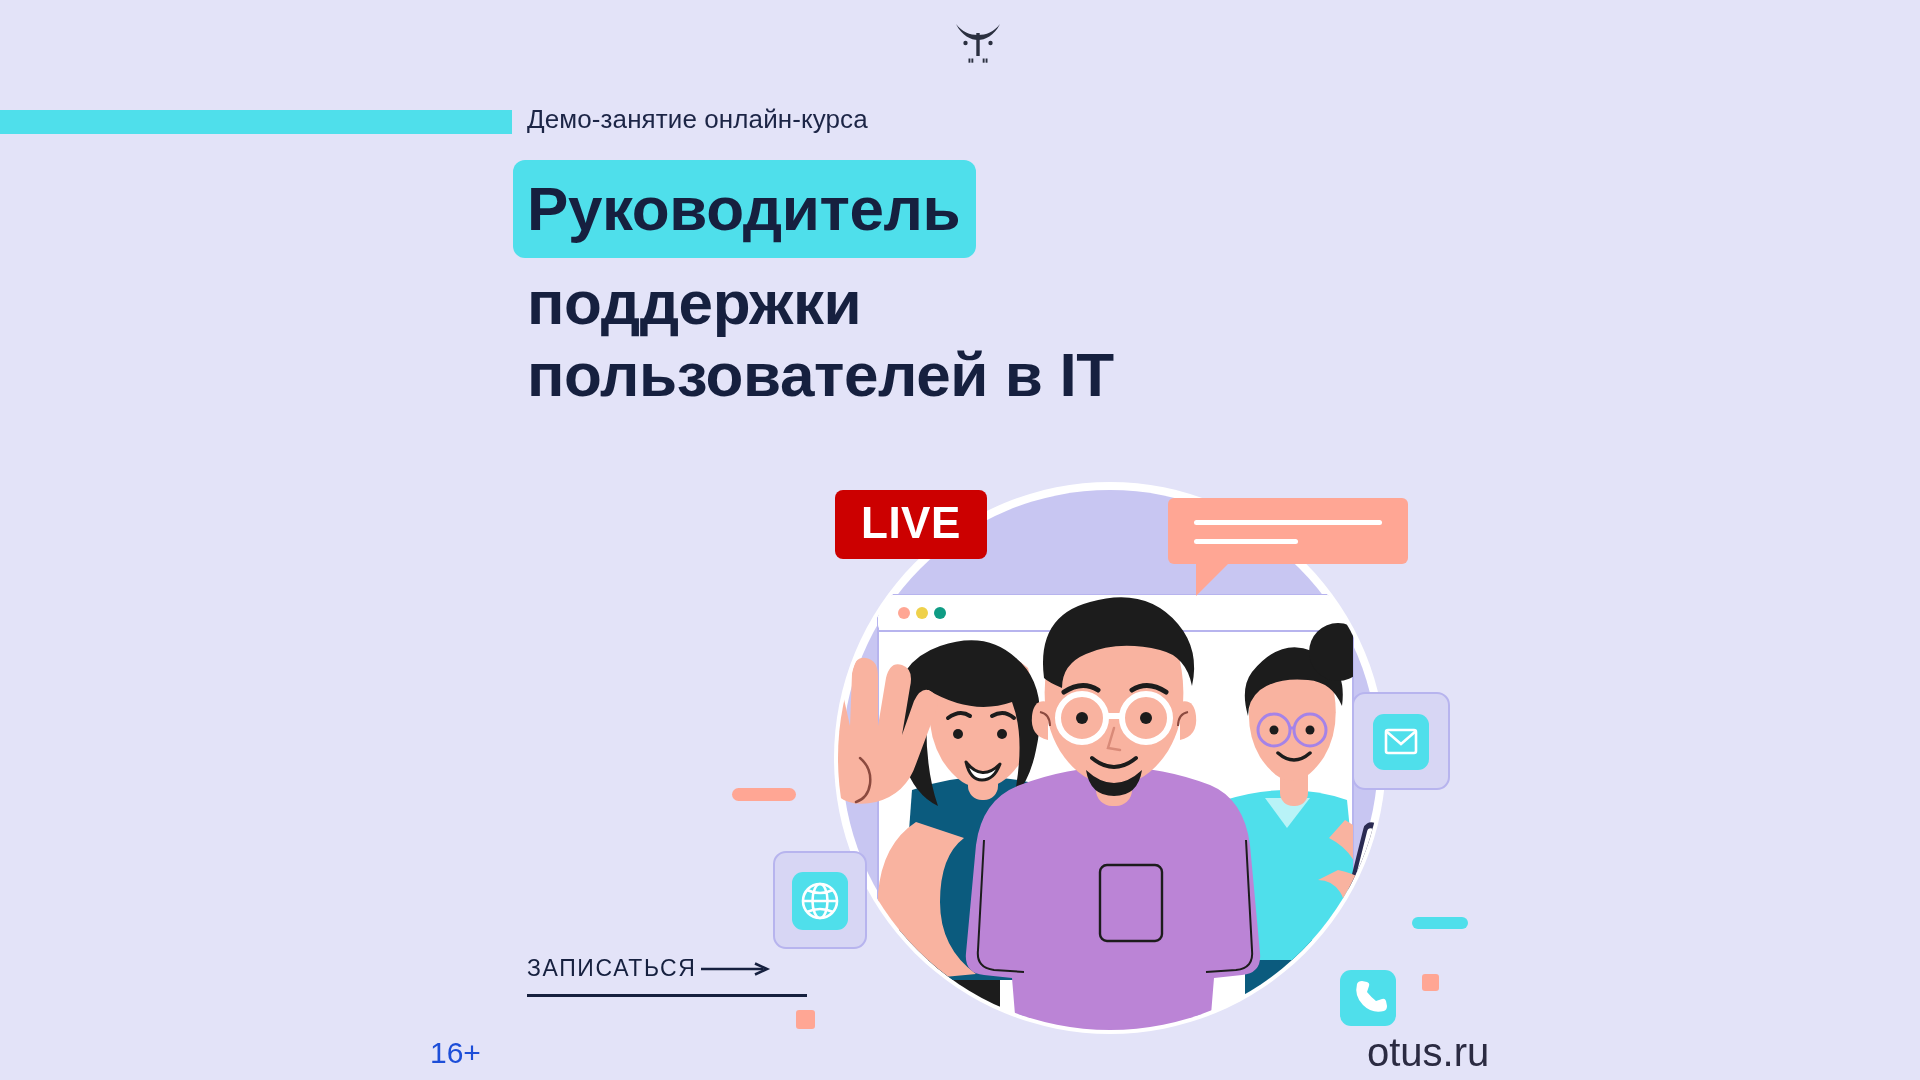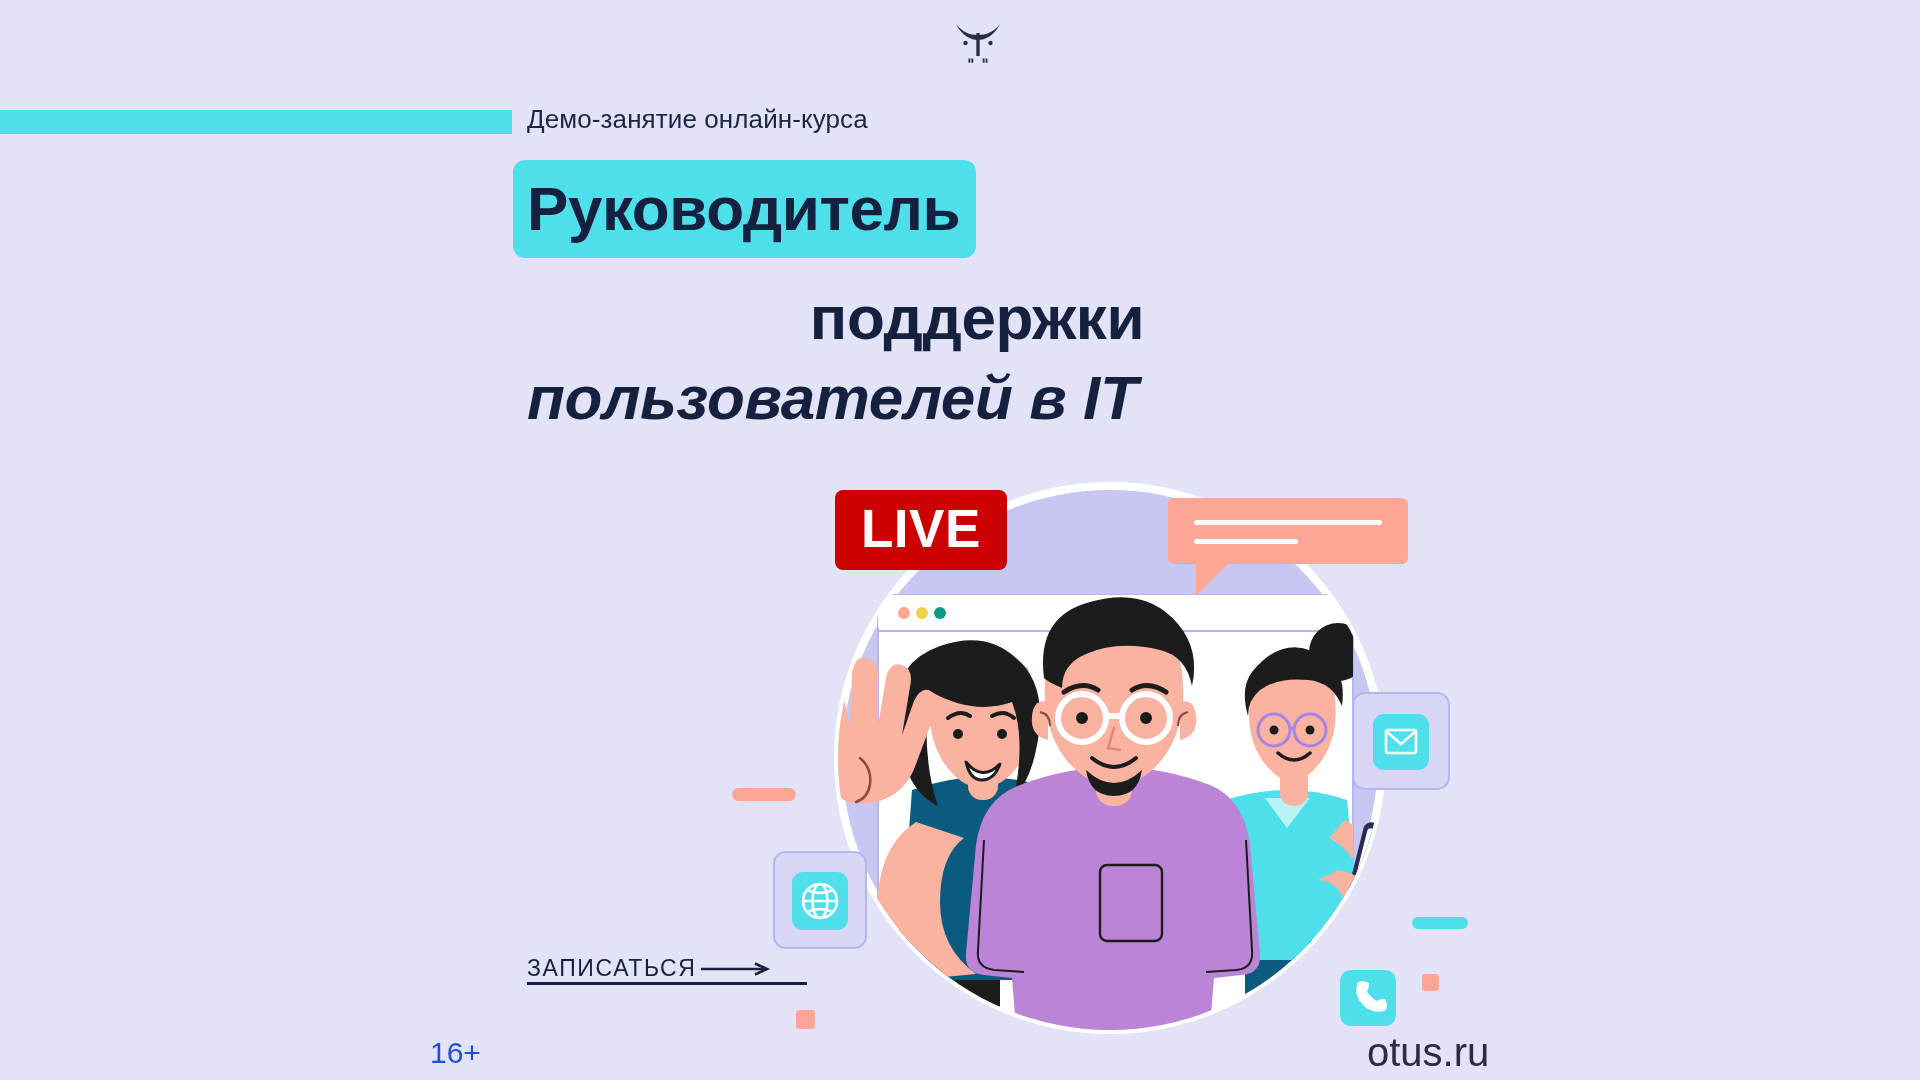--- a/index.html
+++ b/index.html
@@ -26,43 +26,43 @@
 
   
   .headline {
     position:absolute; left:527px; top:160px; width:900px;
   }
   .headline .ln {
     display:block; font-size:62px; font-weight:bold; color:#16203f;
     line-height:1.13; letter-spacing:-.4px; white-space:nowrap;
   }
   .headline .hl { display:inline-block; background:#4fdfeb; padding:14px 16px 14px 14px; margin-left:-14px;border-radius:12px; }
-  .headline .ln.l2 { padding-left:0; margin-top:25px;text-align:center; }
-  .headline .ln.l3 { padding-left:0; margin-top:10px;font-style:italic; }
+  .headline .ln.l2 { padding-left:0; margin-top:10px; }
+  .headline .ln.l3 { padding-left:0; margin-top:2px; }
 
   
   .cta { position:absolute; left:527px; top:955px; width:280px; cursor:pointer; }
-  .cta-row { display:flex; align-items:center; gap:4px; padding-bottom:0; }
+  .cta-row { display:flex; align-items:center; gap:4px; padding-bottom:12px; }
   .cta-label { font-size:23px; letter-spacing:1.6px; color:#16203f; white-space:nowrap; }
   .cta-arrow { flex:1; height:14px; }
   .cta-underline { height:3px; background:#16203f; width:280px; }
 
   
   .age { position:absolute; left:430px; top:1036px; font-size:30px; color:#1d4ed8; }
   .site { position:absolute; left:1367px; top:1030px; font-size:40px; color:#2b2b42; }
 
   
   .illu { position:absolute; left:700px; top:440px; width:780px; height:640px; }
   .illu svg { display:block; width:780px; height:640px; }
 
   
   .live {
     position:absolute; left:835px; top:490px;
     background:#cc0000; color:#fff;
-    font-size:53px; font-weight:bold; letter-spacing:.5px;
+    font-size:44px; font-weight:bold; letter-spacing:.5px;
     padding:8px 26px 11px; border-radius:8px;
   }
 </style>
 </head>
 <body>
 
 <div class="slide">
 
   <div class="logo">
     <svg viewBox="0 0 60 46">

